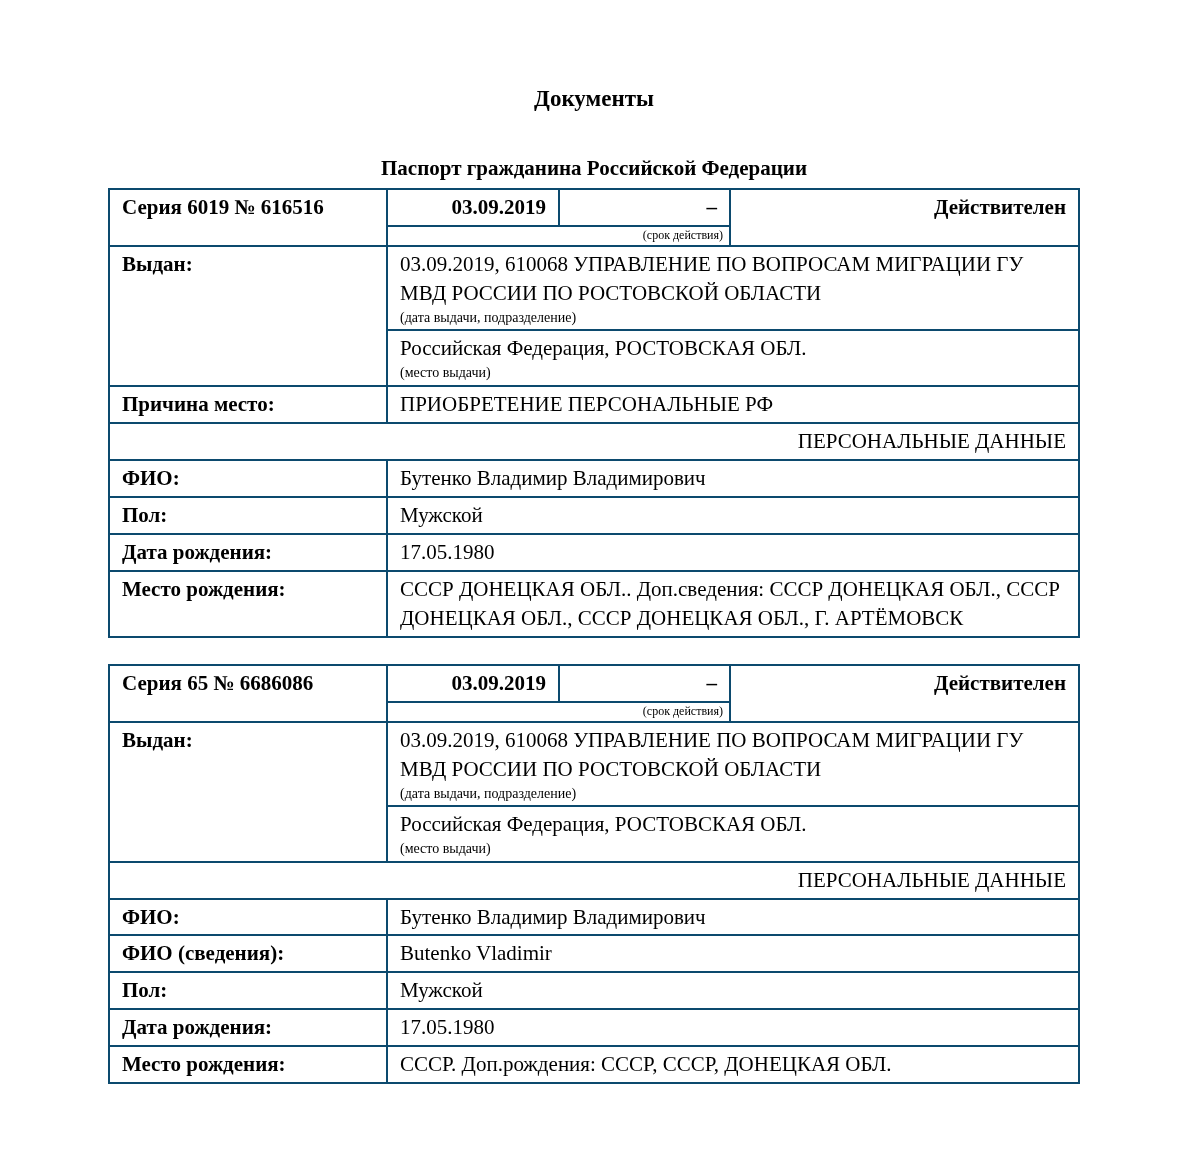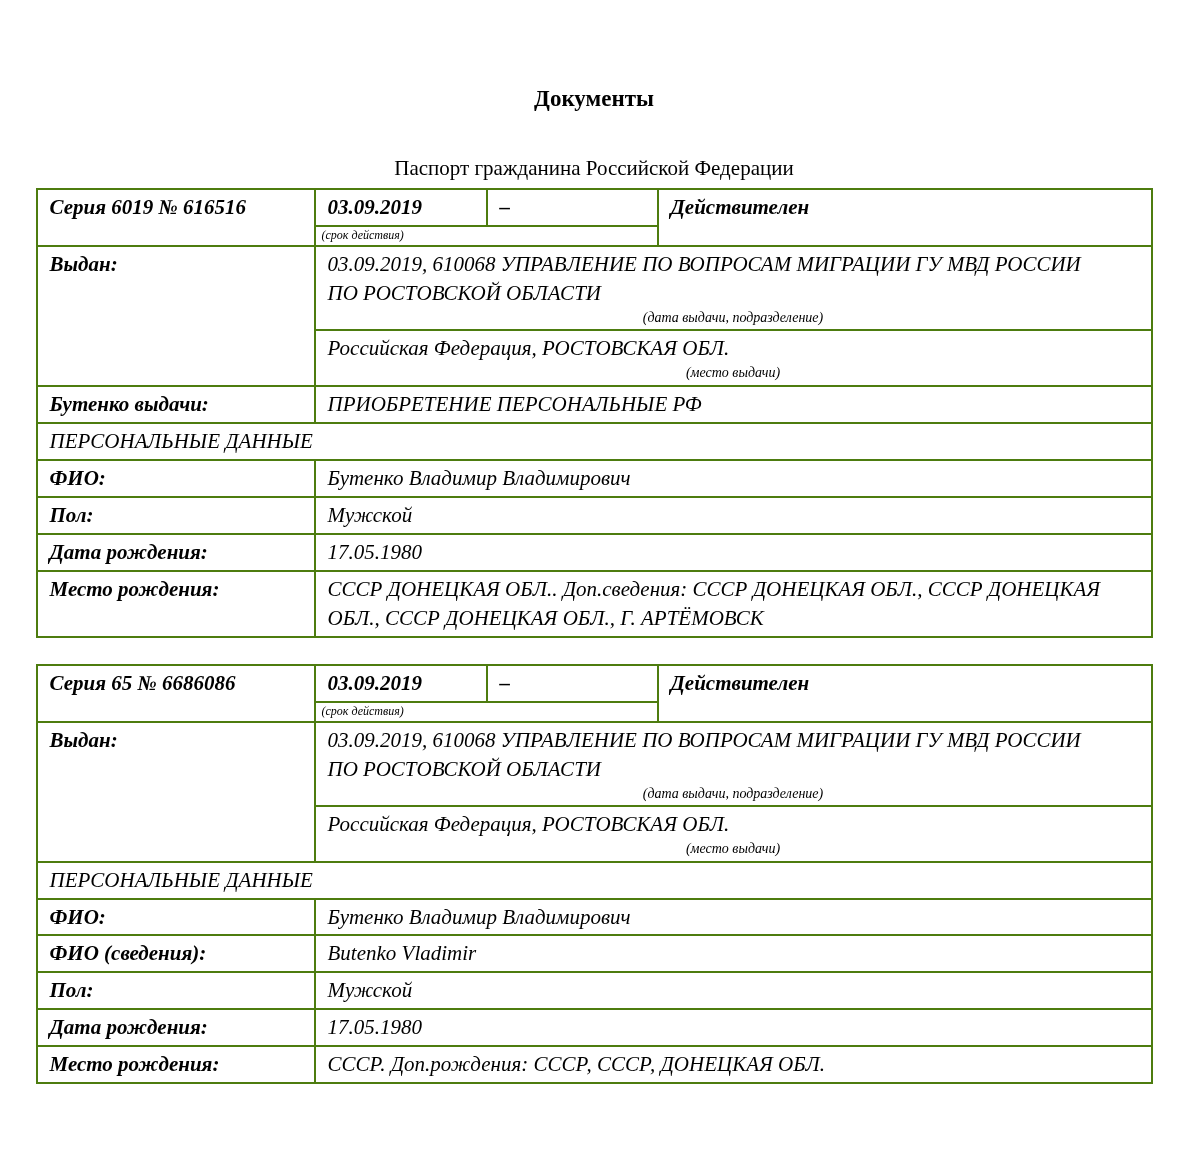--- a/index.html
+++ b/index.html
@@ -4,62 +4,61 @@
 <style>
   * { margin: 0; padding: 0; box-sizing: border-box; }
   html, body {
     width: 1188px;
     background: #ffffff;
     color: #000000;
     font-family: "Liberation Serif", "DejaVu Serif", serif;
   }
   body { height: 1170px; overflow: hidden; }
   .page {
-    width: 1117px;
+    width: 972px;
     margin: 0 auto;
     padding-top: 86px;
   }
   .doc-title {
     font-size: 23px;
     font-weight: bold;
     text-align: center;
     margin-bottom: 44px;
   }
   .section-title {
     font-size: 21px;
-    font-weight: normal;
+    font-weight: bold;
     text-align: center;
     margin-bottom: 7px;
   }
   table.doc-table {
     width: 100%;
     border-collapse: collapse;
     table-layout: fixed;
     margin-bottom: 26px;
   }
   td {
-    border: 2px solid #4d7c0f;
+    border: 2px solid #0c4a6e;
     font-size: 21px;
     line-height: 1.38;
     padding: 3px 12px;
     vertical-align: top;
     word-wrap: break-word;
-    font-style: italic;
   }
   td.b { font-weight: bold; }
-  td.center { text-align: left; }
+  td.center { text-align: right; }
   td.caption-cell {
     font-size: 12px;
     line-height: 1.25;
     padding: 1px 6px 2px;
   }
   .caption {
     font-size: 14px;
     line-height: 1.25;
-    text-align: center;
+    text-align: left;
     padding-top: 1px;
   }
   .issued-text { padding-right: 28px; }
 </style>
 </head>
 <body>
 
 <div class="page">
 
   <div class="doc-title">Документы</div>
@@ -90,21 +89,21 @@
           <div class="caption">(дата выдачи, подразделение)</div>
         </td>
       </tr>
       <tr>
         <td colspan="3">
           <div>Российская Федерация, РОСТОВСКАЯ ОБЛ.</div>
           <div class="caption">(место выдачи)</div>
         </td>
       </tr>
       <tr>
-        <td class="b">Бутенко выдачи:</td>
+        <td class="b">Причина место:</td>
         <td colspan="3">ПРИОБРЕТЕНИЕ ПЕРСОНАЛЬНЫЕ РФ</td>
       </tr>
       <tr>
         <td class="center" colspan="4">ПЕРСОНАЛЬНЫЕ ДАННЫЕ</td>
       </tr>
       <tr>
         <td class="b">ФИО:</td>
         <td colspan="3">Бутенко Владимир Владимирович</td>
       </tr>
       <tr>

